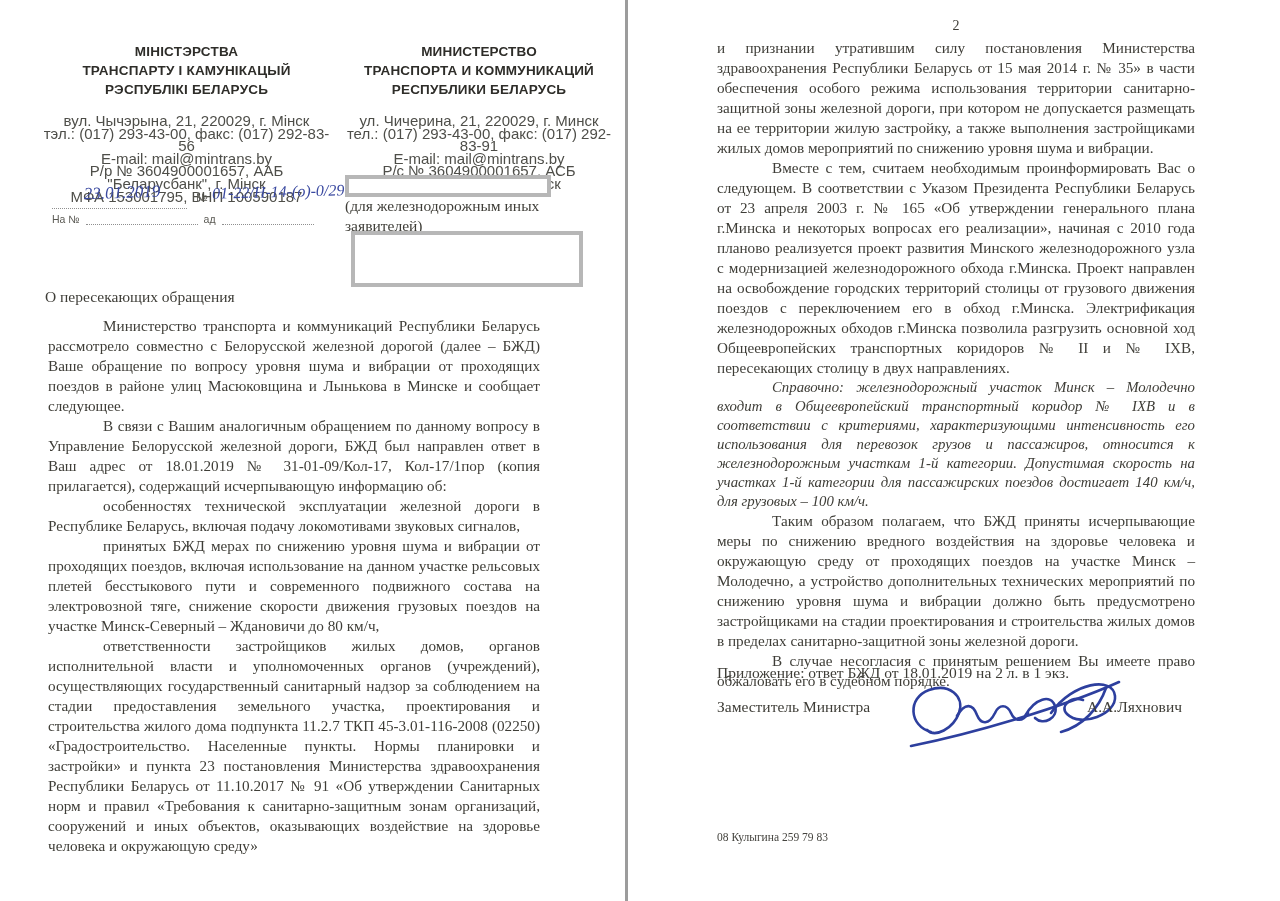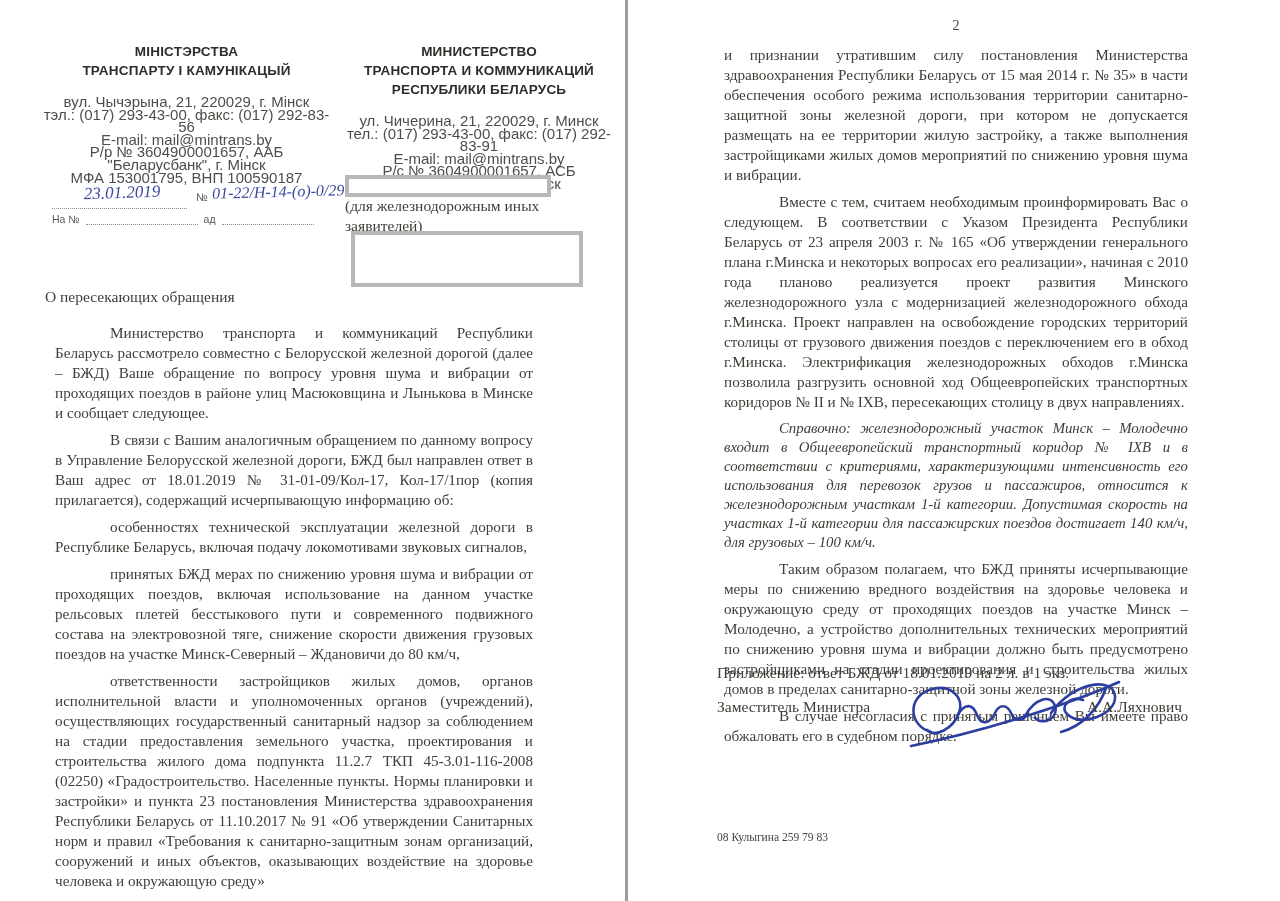--- a/index.html
+++ b/index.html
@@ -37,21 +37,21 @@
   .redact-a { left:345px; top:175px; width:198px; height:14px; }
   .redact-b { left:351px; top:231px; width:224px; height:48px; }
   .recipient-note { position:absolute; left:345px; top:196px; width:272px; font-size:15.5px; line-height:20px; color:#3e3d37; }
 
   .subject { position:absolute; left:45px; top:288px; font-size:15.5px; }
 
   
   .body1 { position:absolute; left:48px; top:316px; width:492px; }
   .body2 { position:absolute; left:88px; top:38px;  width:478px; }
   .body1 p, .body2 p {
-    margin:7px; font-size:15.2px; line-height:20px;
+    margin:0; font-size:15.2px; line-height:20px;
     text-align:justify; text-align-last:left; text-indent:55px;
   }
   p.noind { text-indent:0; }
   p.sprav { font-style:italic; font-size:14.8px; line-height:19px; }
 
   .pageno { position:absolute; left:88px; top:18px; width:478px; text-align:center; font-size:14px; color:#3e3d37; }
 
   .attachment { position:absolute; left:88px; top:664px; font-size:15.5px; }
   .signer-title { position:absolute; left:88px;  top:698px; font-size:15.5px; }
   .signer-name  { position:absolute; left:458px; top:698px; font-size:15.5px; }
@@ -60,20 +60,21 @@
 </style>
 </head>
 <body>
 
 <div class="page page-left">
 
   <div class="lh-col lh-by">
     <div class="lh-name">
       <div>МІНІСТЭРСТВА</div>
       <div>ТРАНСПАРТУ І КАМУНІКАЦЫЙ</div>
+      <div>РЭСПУБЛІКІ БЕЛАРУСЬ</div>
     </div>
     <div class="lh-details">
       <div>вул. Чычэрына, 21, 220029, г. Мінск</div>
       <div>тэл.: (017) 293-43-00, факс: (017) 292-83-56</div>
       <div>E-mail: mail@mintrans.by</div>
       <div>Р/р № 3604900001657, ААБ "Беларусбанк", г. Мінск</div>
       <div>МФА 153001795, ВНП 100590187</div>
     </div>
   </div>
 

